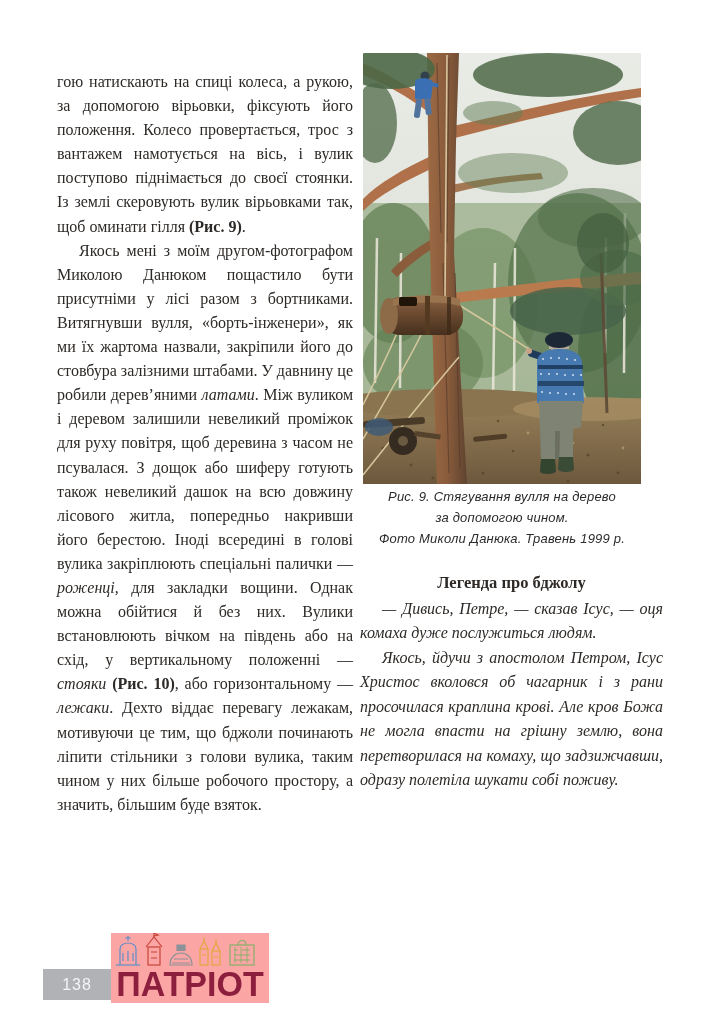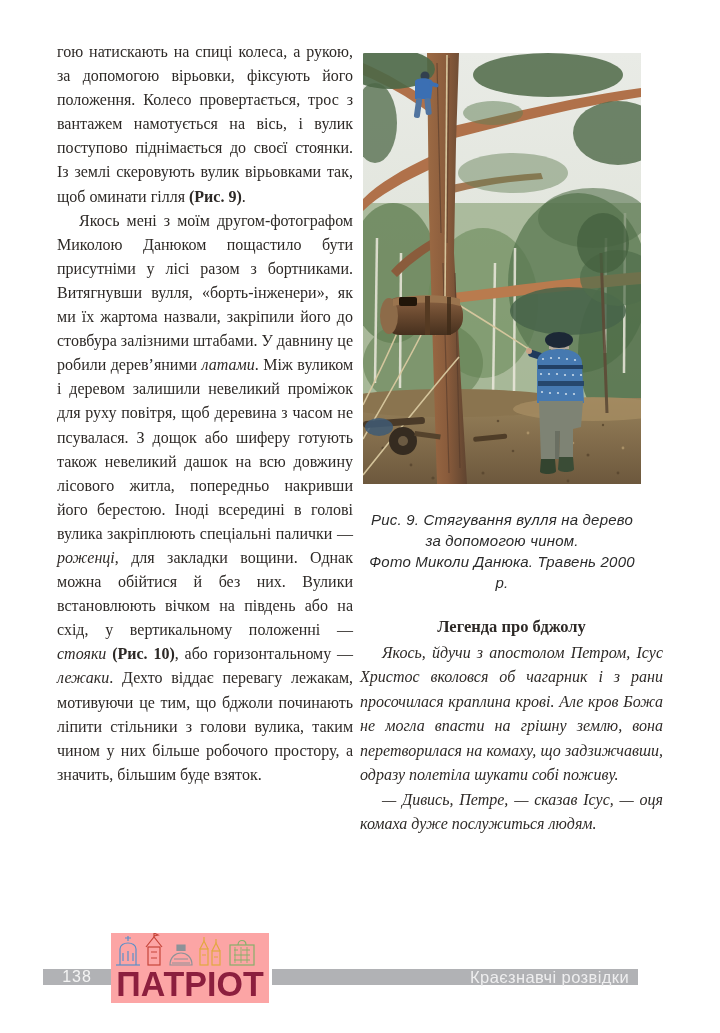--- a/index.html
+++ b/index.html
@@ -2,45 +2,45 @@
 <html lang="uk"><head>
 <meta charset="utf-8">
 <style>
   html,body{margin:0;padding:0;background:#ffffff;}
   .page{
     position:relative;width:720px;height:1033px;background:#ffffff;
     font-family:"Liberation Serif", serif;color:#2d2926;overflow:hidden;
   }
   
   .col-left{
-    position:absolute;left:57px;top:40px;width:296px;
+    position:absolute;left:57px;top:70px;width:296px;
     font-size:16px;line-height:24.1px;text-align:justify;
     hyphens:auto;-webkit-hyphens:auto;
   }
   .col-left p{margin:0;}
   .col-left p.indent{text-indent:22px;}
   .bi{font-weight:normal;font-style:italic;}
   .b{font-weight:bold;}
   
   .col-right{position:absolute;left:360px;top:53px;width:303px;}
   .photo-wrap{margin-left:3px;width:278px;height:431px;}
   .photo-wrap svg{display:block;}
   .caption{
-    margin-left:3px;width:278px;margin-top:25px;
+    margin-left:3px;width:278px;margin-top:2px;
     font-family:"Liberation Sans", sans-serif;font-style:italic;
-    font-size:15px;line-height:21px;text-align:center;color:#2b2b2b;
+    font-size:13px;line-height:21px;text-align:center;color:#2b2b2b;
     letter-spacing:0.2px;
   }
   .legend{margin-top:22px;font-size:16px;line-height:24.5px;}
   .legend-title{font-weight:bold;text-align:center;margin:0 0 1px 0;font-size:16.5px;}
   .legend-sub{font-style:italic;text-align:center;margin:0;}
   .legend p.body{margin:0;font-style:italic;text-align:justify;text-indent:22px;hyphens:auto;-webkit-hyphens:auto;}
   
   .footer-bar{
-    position:absolute;top:969px;height:16px;background:#b1b2b5;
+    position:absolute;top:969px;height:31px;background:#b1b2b5;
     font-family:"Liberation Sans", sans-serif;
   }
   .bar-left{left:43px;width:68px;display:flex;align-items:center;justify-content:center;}
   .page-num{color:#f4f4f4;font-size:16px;letter-spacing:1px;}
   .bar-right{left:272px;width:366px;display:flex;align-items:center;justify-content:flex-end;}
   .section-title{color:#eeeeef;font-size:16.5px;letter-spacing:0.4px;padding-right:9px;}
   .logo{
     position:absolute;left:111px;top:933px;width:158px;height:70px;
     display:flex;flex-direction:column;align-items:center;background:#fca5a5;
   }
@@ -242,27 +242,27 @@
         <g stroke="#5d4a36" stroke-width="3" opacity="0.9">
           <line x1="238" y1="200" x2="244" y2="360"></line>
         </g>
         <ellipse cx="240" cy="190" rx="26" ry="30" fill="#44603f" opacity="0.75"></ellipse>
       </svg>
     </div>
 
     <div class="caption">
       <div>Рис. 9. Стягування вулля на дерево</div>
       <div>за допомогою чином.</div>
-      <div>Фото Миколи Данюка. Травень 2000 р.</div>
+      <div>Фото Миколи Данюка. Травень 1999 р.</div>
     </div>
 
     <div class="legend">
       <p class="legend-title">Легенда про бджолу</p>
+      <p class="body">— Дивись, Петре, — сказав Ісус, — оця комаха дуже послужиться людям.</p>
       <p class="body">Якось, йдучи з апостолом Петром, Ісус Христос вколовся об чагарник і з рани просочилася краплина крові. Але кров Божа не могла впасти на грішну землю, вона перетворилася на комаху, що задзижчавши, одразу полетіла шукати собі поживу.</p>
-      <p class="body">— Дивись, Петре, — сказав Ісус, — оця комаха дуже послужиться людям.</p>
     </div>
   </div>
 
   <div class="footer-bar bar-left">
     <span class="page-num">138</span>
   </div>
 
   <div class="logo">
     <svg class="logo-buildings" viewBox="0 0 152 34" xmlns="http://www.w3.org/2000/svg" fill="none">
 
@@ -298,17 +298,14 @@
       <g stroke="#86b06a" stroke-width="1.2">
         <rect x="116" y="12" width="24" height="20"></rect>
         <path d="M124,12 C124,6 132,6 132,12"></path>
         <path d="M120,17 L124,17 M128,17 L136,17 M120,22 L136,22 M120,27 L136,27"></path>
         <path d="M121,14 L121,30 M127,14 L127,30 M133,14 L133,30" opacity="0.7"></path>
       </g>
     </svg>
     <div class="logo-text">ПАТРІОТ</div>
   </div>
 
-  <div class="footer-bar bar-right">
-    <span class="section-title">Краєзнавчі розвідки</span>
-  </div>
 
 </div>
 
 </body></html>

